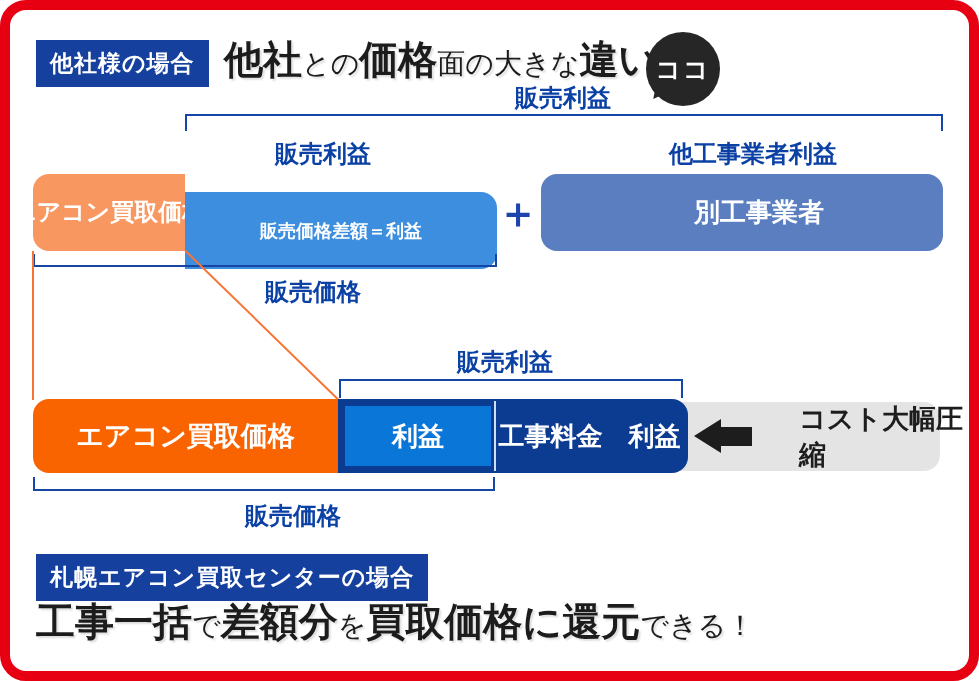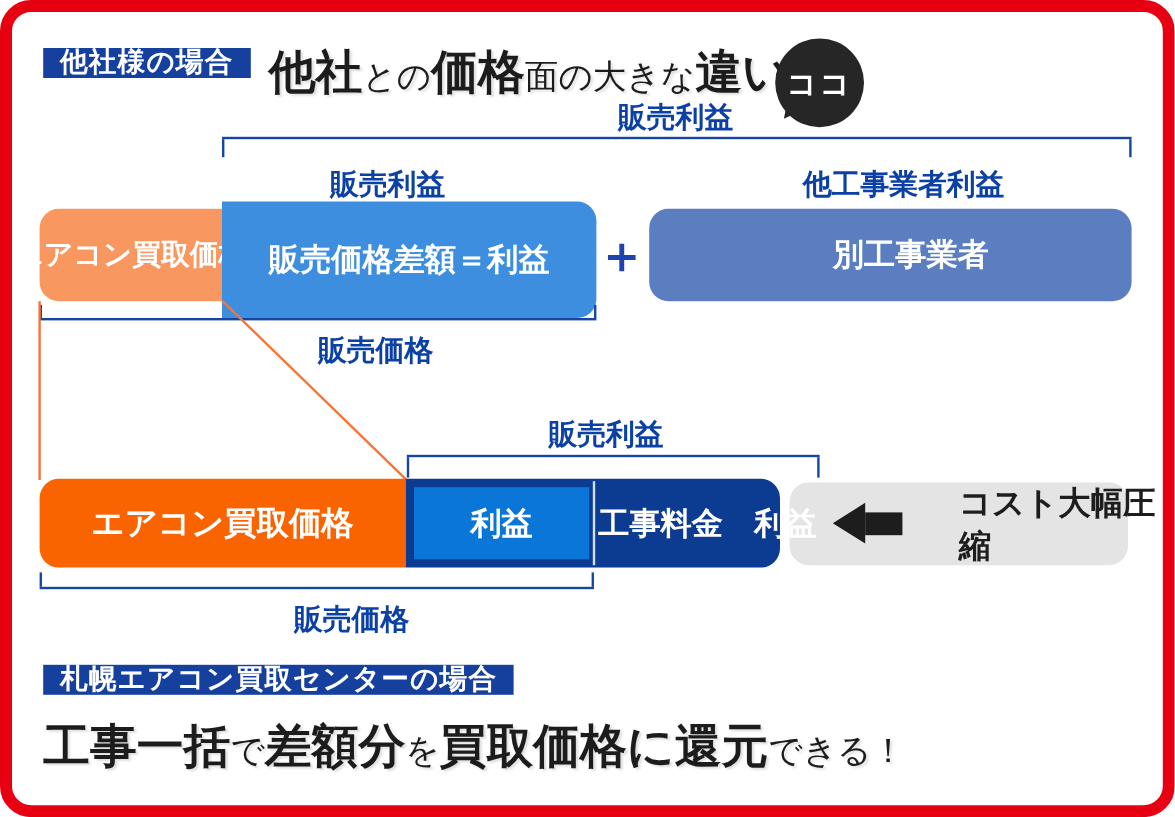--- a/index.html
+++ b/index.html
@@ -9,21 +9,21 @@
     font-family:"DejaVu Sans","Liberation Sans",sans-serif;
   }
   .frame {
     position:absolute; inset:0; box-sizing:border-box;
     border:10px solid #e60012; border-radius:26px;
   }
   
   .badge {
     position:absolute; background:#16409e; color:#fff;
     font-weight:bold; font-size:23px; line-height:1;
-    padding:1px 14px; letter-spacing:1px; white-space:nowrap;
+    padding:12px 14px; letter-spacing:1px; white-space:nowrap;
   }
   #badge-top { left:36px; top:40px; }
   #badge-bottom { left:36px; top:554px; }
   
   .mixline { position:absolute; white-space:nowrap; color:#1c1c1c;
     text-shadow:2px 2px 2px rgba(0,0,0,0.13); }
   .mixline .big { font-size:39px; font-weight:800; }
   .mixline .small { font-size:28px; font-weight:400; }
   #title { left:224px; top:33px; }
   #headline { left:36px; top:595px; }
@@ -63,29 +63,29 @@
   #br-r2-top    { left:339px; top:379px; width:344px; height:19px; }
   #br-r2-bottom { left:33px;  top:477px; width:462px; height:14px; }
   
   .block {
     position:absolute; display:flex; align-items:center; justify-content:center;
     color:#fff; font-weight:bold; text-align:center; box-sizing:border-box;
     white-space:nowrap;
   }
   #r1-orange { left:33px;  top:174px; width:152px; height:77px; background:#f8975f;
                border-radius:16px 0 0 16px; font-size:24px; line-height:1.3; flex-direction:row; }
-  #r1-blue   { left:185px; top:168px; width:312px; height:97px; background:#3d8edf;
-               border-radius:0 16px 16px 0; font-size:26px; }
+  #r1-blue   { left:185px; top:192px; width:312px; height:77px; background:#3d8edf;
+               border-radius:0 16px 16px 0; font-size:18px; }
   #plus      { left:495px; top:174px; width:46px; height:77px; color:#1b44ac;
                font-size:42px; font-weight:800; }
   #r1-slate  { left:541px; top:174px; width:402px; height:77px; background:#5b7ec1;
                border-radius:16px; font-size:26px;padding-left:34px; }
   #r2-orange { left:33px;  top:399px; width:305px; height:74px; background:#fa6400;
                border-radius:16px 0 0 16px; font-size:27px; z-index:2; }
-  #r2-navy   { left:338px; top:399px; width:312px; height:74px; background:#0c3b92;
+  #r2-navy   { left:338px; top:399px; width:350px; height:74px; background:#0c3b92;
                border-radius:0 16px 16px 0; z-index:2; }
   #r2-inner  { position:absolute; left:7px; top:7px; width:146px; height:60px;
                background:#0a76d8; color:#fff; font-weight:bold; font-size:26px;
                display:flex; align-items:center; justify-content:center; }
   #r2-construction { position:absolute; left:153px; top:0; width:197px; height:74px;
                color:#fff; font-weight:bold; font-size:26px; white-space:nowrap;
                display:flex; align-items:center; justify-content:center; }
   #price-tick { position:absolute; left:494px; top:401px; width:2px; height:70px;
                background:#cfe0f5; z-index:4; }
   #r2-gray   { left:658px; top:402px; width:282px; height:69px; background:#e4e4e4;

